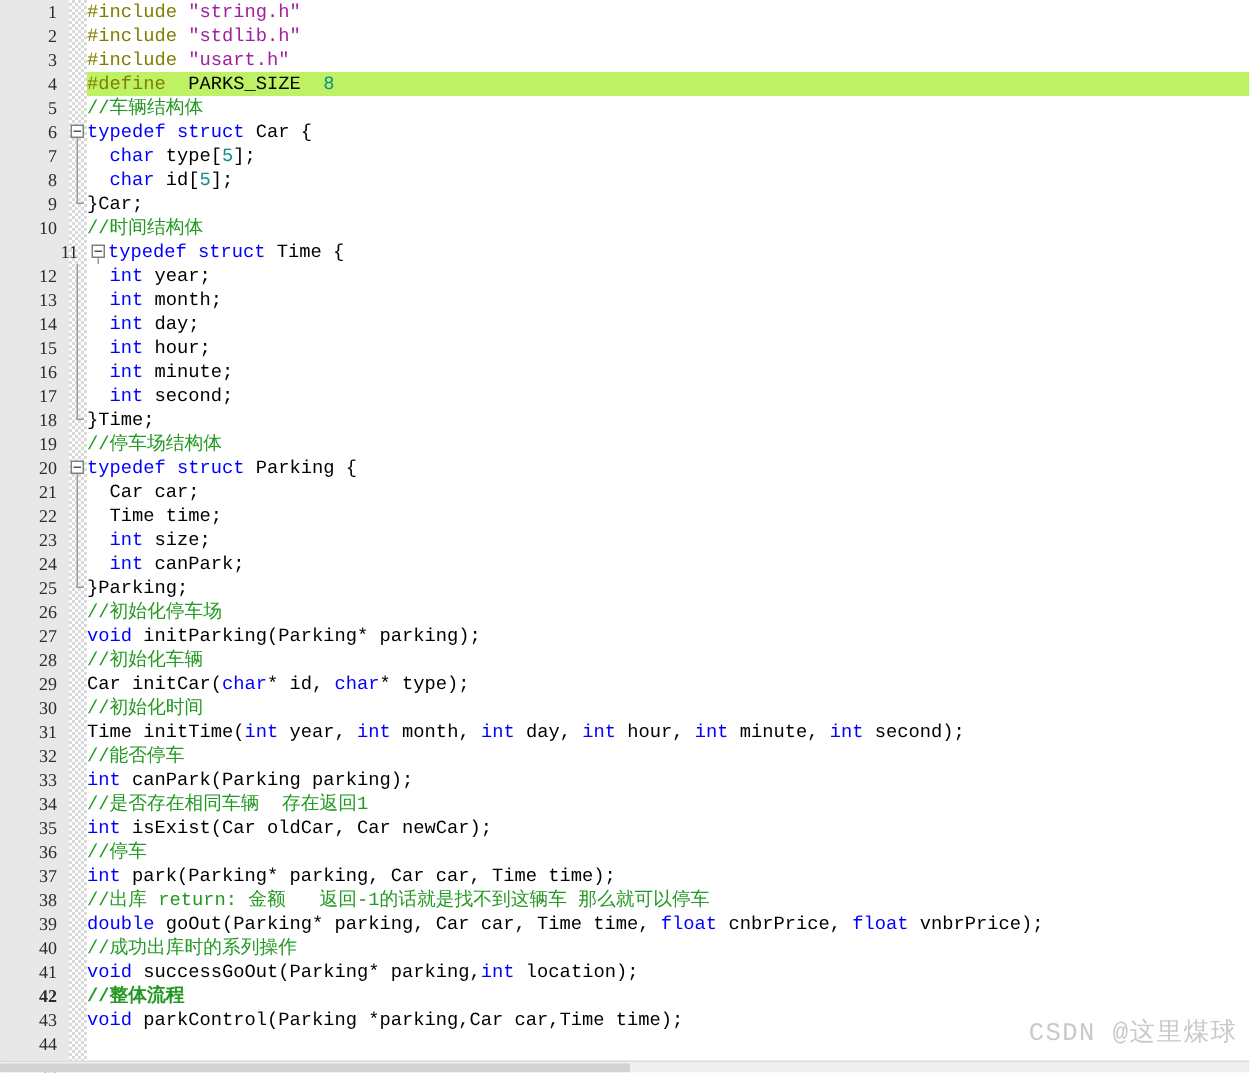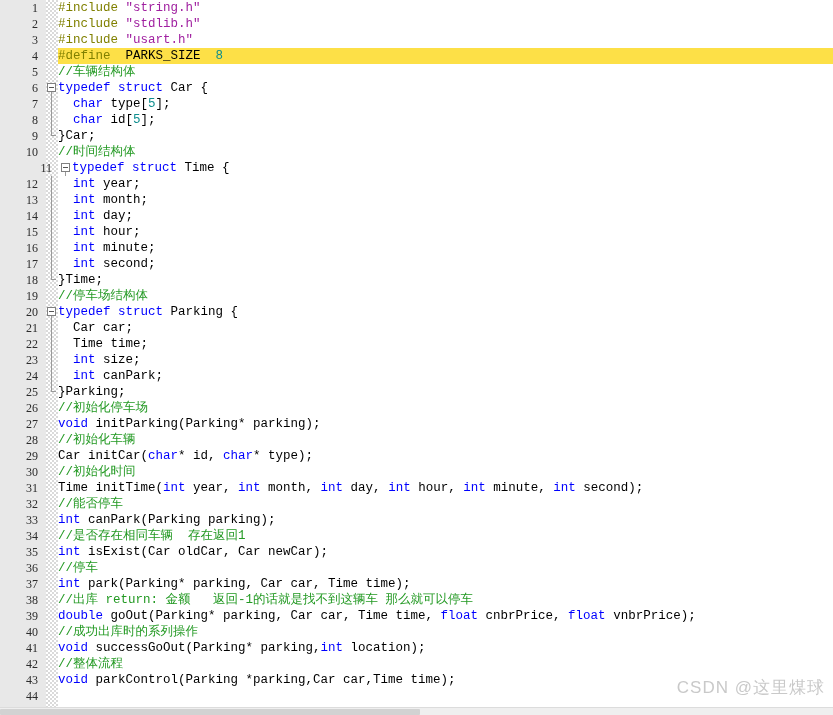--- a/index.html
+++ b/index.html
@@ -54,21 +54,21 @@
     z-index: 1;
   }
 
   .row {
     position: relative;
     height: 16px;
     line-height: 16px;
     white-space: pre;
     font-size: 12.5px;
   }
-  .row.hl .code-cell { background: #fde047; }
+  .row.hl .code-cell { background: #bef264; }
   .row.hl .lineno    { background: #e8e8e8; }
 
   .lineno {
     position: absolute;
     left: 0;
     top: 0;
     width: 38px;
     height: 16px;
     text-align: right;
     color: #2b2b2b;
@@ -150,21 +150,21 @@
   .t-num     { color: #0e8e8e; }             
   .t-plain   { color: #000000; }
 
   
   .watermark {
     position: absolute;
     right: 8px;
     bottom: 16px;
     color: #c9c9c9;
     font-size: 17px;
-    font-family: Liberation Sans, sans-serif;
+    font-family: Liberation Mono, monospace;
     letter-spacing: 1px;
     user-select: none;
     z-index: 3;
   }
 
   
   .hscroll {
     position: absolute;
     left: 0;
     bottom: 0;
@@ -228,21 +228,21 @@
       <div class="row" style="top: 496px; position: absolute; left: 0px; width: 833px;"><div class="lineno">32</div><div class="foldcell"></div><div class="code-cell"><span class="t-cmt">//能否停车</span></div></div>
       <div class="row" style="top: 512px; position: absolute; left: 0px; width: 833px;"><div class="lineno">33</div><div class="foldcell"></div><div class="code-cell"><span class="t-kw">int</span><span class="t-plain"> canPark(Parking parking);</span></div></div>
       <div class="row" style="top: 528px; position: absolute; left: 0px; width: 833px;"><div class="lineno">34</div><div class="foldcell"></div><div class="code-cell"><span class="t-cmt">//是否存在相同车辆  存在返回1</span></div></div>
       <div class="row" style="top: 544px; position: absolute; left: 0px; width: 833px;"><div class="lineno">35</div><div class="foldcell"></div><div class="code-cell"><span class="t-kw">int</span><span class="t-plain"> isExist(Car oldCar, Car newCar);</span></div></div>
       <div class="row" style="top: 560px; position: absolute; left: 0px; width: 833px;"><div class="lineno">36</div><div class="foldcell"></div><div class="code-cell"><span class="t-cmt">//停车</span></div></div>
       <div class="row" style="top: 576px; position: absolute; left: 0px; width: 833px;"><div class="lineno">37</div><div class="foldcell"></div><div class="code-cell"><span class="t-kw">int</span><span class="t-plain"> park(Parking* parking, Car car, Time time);</span></div></div>
       <div class="row" style="top: 592px; position: absolute; left: 0px; width: 833px;"><div class="lineno">38</div><div class="foldcell"></div><div class="code-cell"><span class="t-cmt">//出库 return: 金额   返回-1的话就是找不到这辆车 那么就可以停车</span></div></div>
       <div class="row" style="top: 608px; position: absolute; left: 0px; width: 833px;"><div class="lineno">39</div><div class="foldcell"></div><div class="code-cell"><span class="t-kw">double</span><span class="t-plain"> goOut(Parking* parking, Car car, Time time, </span><span class="t-kw">float</span><span class="t-plain"> cnbrPrice, </span><span class="t-kw">float</span><span class="t-plain"> vnbrPrice);</span></div></div>
       <div class="row" style="top: 624px; position: absolute; left: 0px; width: 833px;"><div class="lineno">40</div><div class="foldcell"></div><div class="code-cell"><span class="t-cmt">//成功出库时的系列操作</span></div></div>
       <div class="row" style="top: 640px; position: absolute; left: 0px; width: 765px;"><div class="lineno">41</div><div class="foldcell"></div><div class="code-cell"><span class="t-kw">void</span><span class="t-plain"> successGoOut(Parking* parking,</span><span class="t-kw">int</span><span class="t-plain"> location);</span></div></div>
-      <div class="row" style="top: 656px; position: absolute; left: 0px; width: 833px;"><div class="lineno">42</div><div class="foldcell"></div><div class="code-cell"><span class="t-cmt">//整体流程</span></div></div>
+      <div class="row" style="top: 656px; position: absolute; left: 0px; width: 833px; font-weight: bold;"><div class="lineno">42</div><div class="foldcell"></div><div class="code-cell"><span class="t-cmt">//整体流程</span></div></div>
       <div class="row" style="top: 672px; position: absolute; left: 0px; width: 833px;"><div class="lineno">43</div><div class="foldcell"></div><div class="code-cell"><span class="t-kw">void</span><span class="t-plain"> parkControl(Parking *parking,Car car,Time time);</span></div></div>
       <div class="row" style="top: 688px; position: absolute; left: 0px; width: 833px;"><div class="lineno">44</div><div class="foldcell"></div><div class="code-cell"></div></div>
       <div class="row" style="top: 704px; position: absolute; left: 0px; width: 833px;"><div class="lineno">45</div><div class="foldcell"></div><div class="code-cell"></div></div>
     </div>
 
   <div class="watermark">CSDN @这里煤球</div>
 
   <div class="hscroll">
     <div class="thumb"></div>
   </div>

